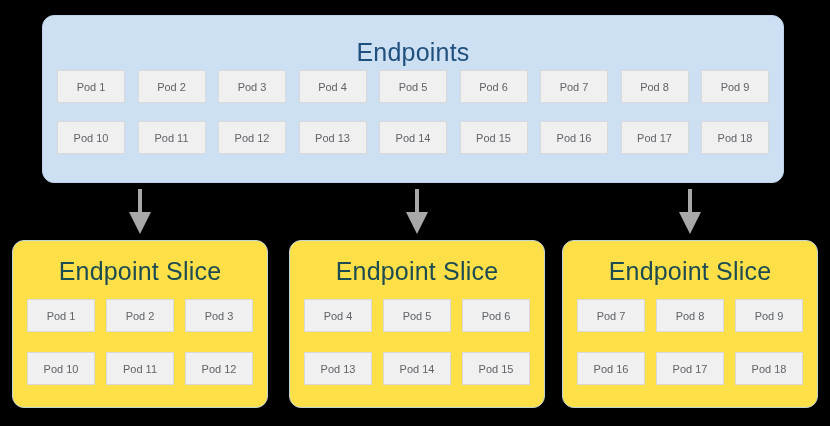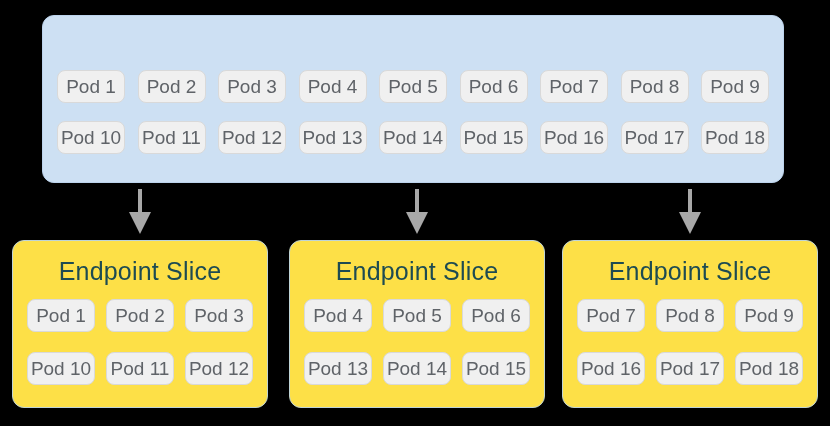--- a/index.html
+++ b/index.html
@@ -21,43 +21,44 @@
   .pod-row {
     position: absolute; left: 0; right: 0; display: flex;
     justify-content: space-between; padding: 0 14px; box-sizing: border-box;
   }
   .ep-row-1 { top: 54px; }
   .ep-row-2 { top: 105px; }
   .sl-row-1 { top: 58px; }
   .sl-row-2 { top: 111px; }
   .pod {
     width: 68px; height: 33px; flex: 0 0 auto;
-    background: #f0f0f0; border: 1px solid #d9d9d9; border-radius: 8px;
+    background: #f0f0f0; border: 1px solid #d9d9d9; border-radius: 0;
     display: flex; align-items: center; justify-content: center;
-    font-size: 19px; color: #5f6368; box-sizing: border-box; white-space: nowrap;
+    font-size: 11px; color: #5f6368; box-sizing: border-box; white-space: nowrap;
   }
   .arrow { position: absolute; top: 189px; width: 26px; height: 45px; }
   .arrow-1 { left: 127px; }
   .arrow-2 { left: 404px; }
   .arrow-3 { left: 677px; }
   .slice-box {
     position: absolute; top: 240px; width: 256px; height: 168px;
     background: #fde047; border: 1px solid #bed3d5; border-radius: 12px;
     box-sizing: border-box;
   }
   .slice-1 { left: 12px; }
   .slice-2 { left: 289px; }
   .slice-3 { left: 562px; }
 </style>
 </head>
 <body>
 
 <div class="canvas">
 
   <div class="endpoints-box">
+    <div class="box-title endpoints-title">Endpoints</div>
     <div class="pod-row ep-row-1">
       <div class="pod">Pod 1</div>
       <div class="pod">Pod 2</div>
       <div class="pod">Pod 3</div>
       <div class="pod">Pod 4</div>
       <div class="pod">Pod 5</div>
       <div class="pod">Pod 6</div>
       <div class="pod">Pod 7</div>
       <div class="pod">Pod 8</div>
       <div class="pod">Pod 9</div>

